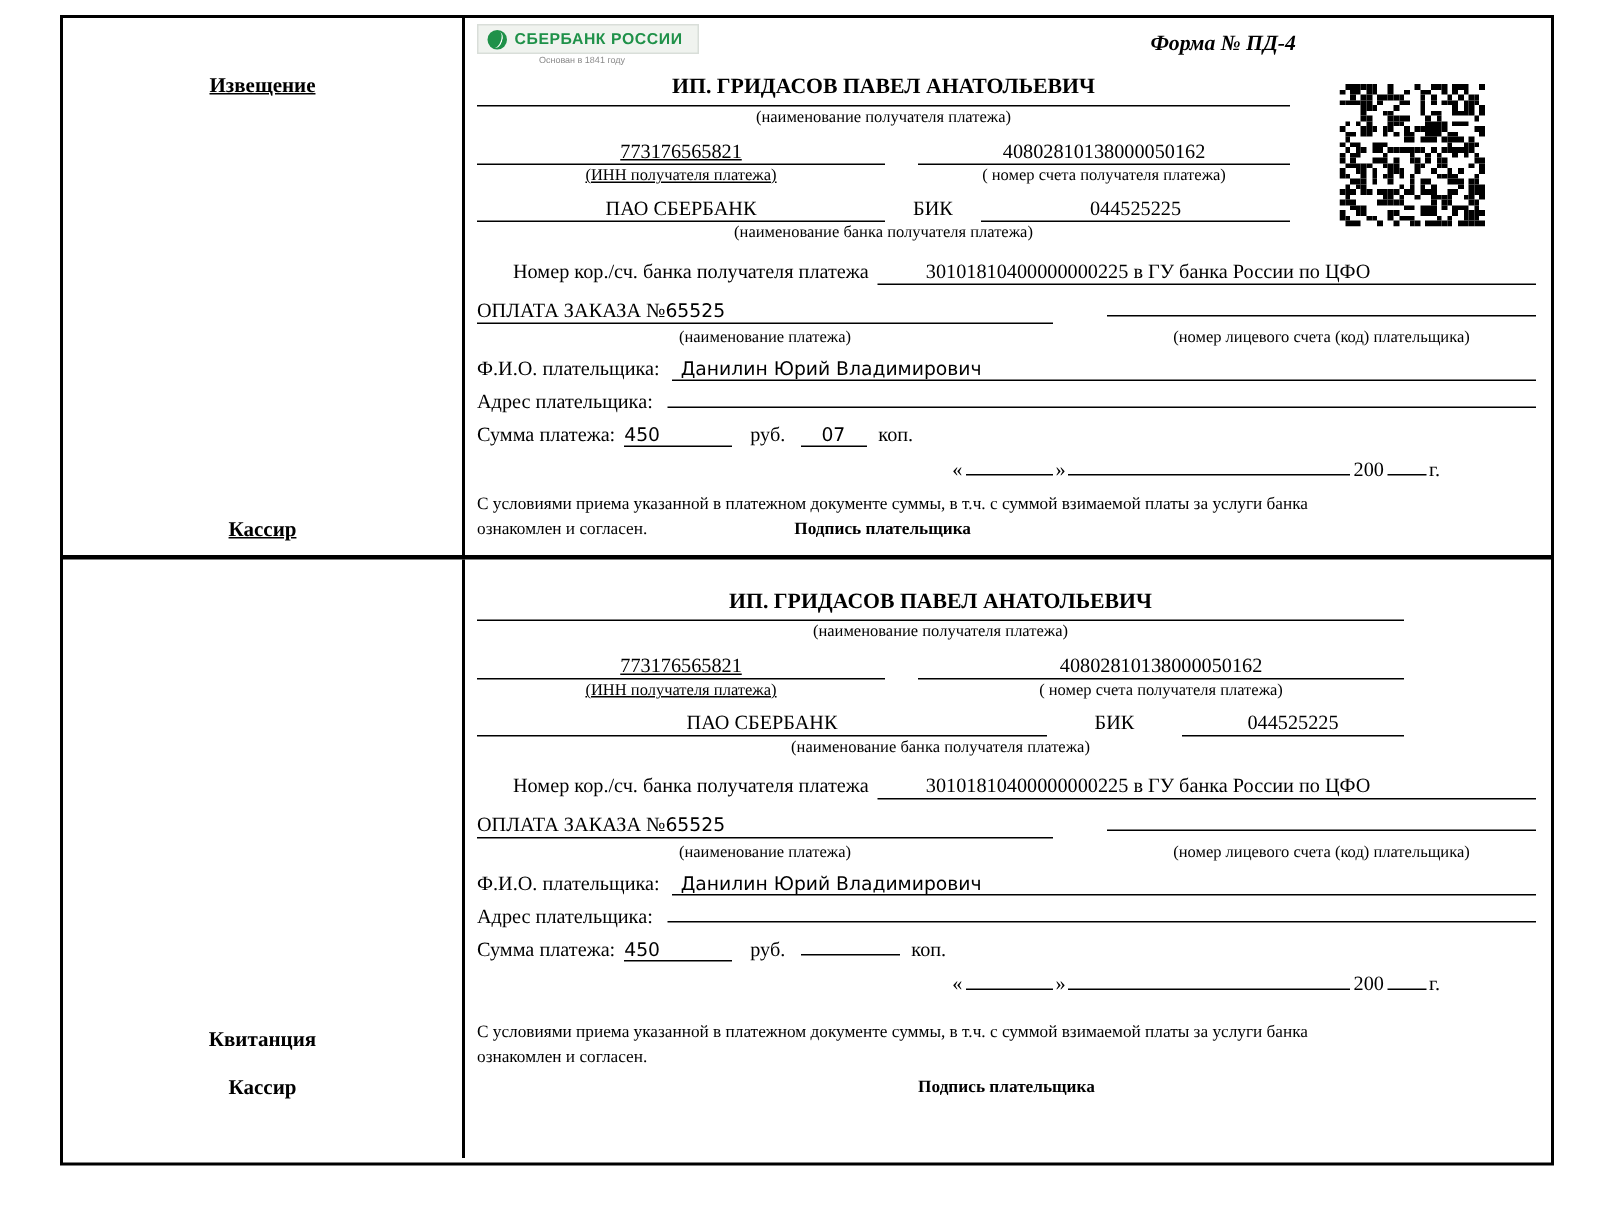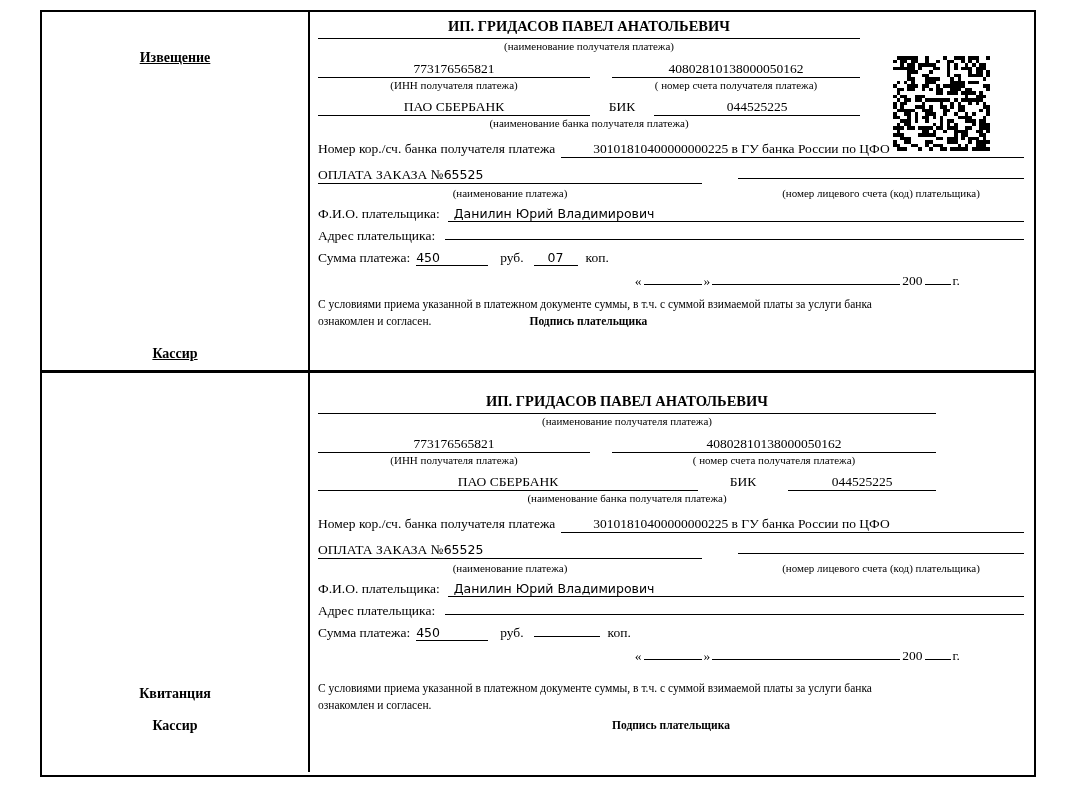--- a/index.html
+++ b/index.html
@@ -47,33 +47,33 @@
   .narrow { margin-right: 164px; }
   .narrow-r { margin-right: 88px; }
 
   .title { text-align: center; font-weight: bold; font-size: 14.5px; border-bottom: 1px solid #000; padding-bottom: 3px; margin-top: 2px; }
   .mt-title { margin-top: 16px; }
   .cap { font-size: 11px; text-align: center; line-height: 1.35; }
 
   .row { display: flex; align-items: baseline; }
   .u { border-bottom: 1px solid #000; }
   .cols { margin-top: 7px; }
-  .col-l { width: 272px; text-align: center; }
+  .col-l { width: 272px; text-align: center; text-decoration: underline; }
   .col-gap { width: 22px; flex: none; }
   .col-r { flex: 1; text-align: center; }
 
   .bank-row { margin-top: 6px; }
   .bank-name { width: 272px; text-align: center; }
   .bank-name-r { width: 380px; }
   .bik-lab { width: 64px; text-align: center; flex: none; }
   .bik-lab-r { width: 90px; }
   .bik-val { flex: 1; text-align: center; }
 
   .corr-row { margin-top: 10px; }
-  .corr-lab { flex: none; padding-right: 6px; }
+  .corr-lab { flex: none; padding-right: 6px; margin-left: 24px; }
   .corr-val { flex: 1; padding-left: 32px; white-space: nowrap; }
 
   .pay-row { margin-top: 9px; }
   .pay-left { width: 384px; flex: none; }
   .pay-gap { width: 36px; flex: none; }
   .pay-right { flex: 1; }
   .pay-caps { margin-top: 2px; }
   .pay-cap-l { width: 384px; flex: none; }
   .pay-cap-r { flex: 1; margin-left: 36px; }
 
@@ -106,20 +106,30 @@
 
 <div class="form-wrap">
 
   <div class="section sec-top">
     <div class="stub stub-top">
       <div>Извещение</div>
       <div>Кассир</div>
     </div>
 
     <div class="content">
+      <div class="hdr">
+        <div class="logo-block">
+          <div class="logo-strip">
+            <span class="logo-circle"></span>
+            <span class="logo-text">СБЕРБАНК РОССИИ</span>
+          </div>
+          <div class="logo-sub">Основан в 1841 году</div>
+        </div>
+        <div class="form-no">Форма № ПД-4</div>
+      </div>
 
       <div class="qr" style="display: grid; grid-template-columns: repeat(27, 1fr); grid-template-rows: repeat(27, 1fr);">
           <div></div>
           <div style="background: rgb(0, 0, 0);"></div>
           <div style="background: rgb(0, 0, 0);"></div>
           <div style="background: rgb(0, 0, 0);"></div>
           <div style="background: rgb(0, 0, 0);"></div>
           <div style="background: rgb(0, 0, 0);"></div>
           <div style="background: rgb(0, 0, 0);"></div>
           <div></div>

